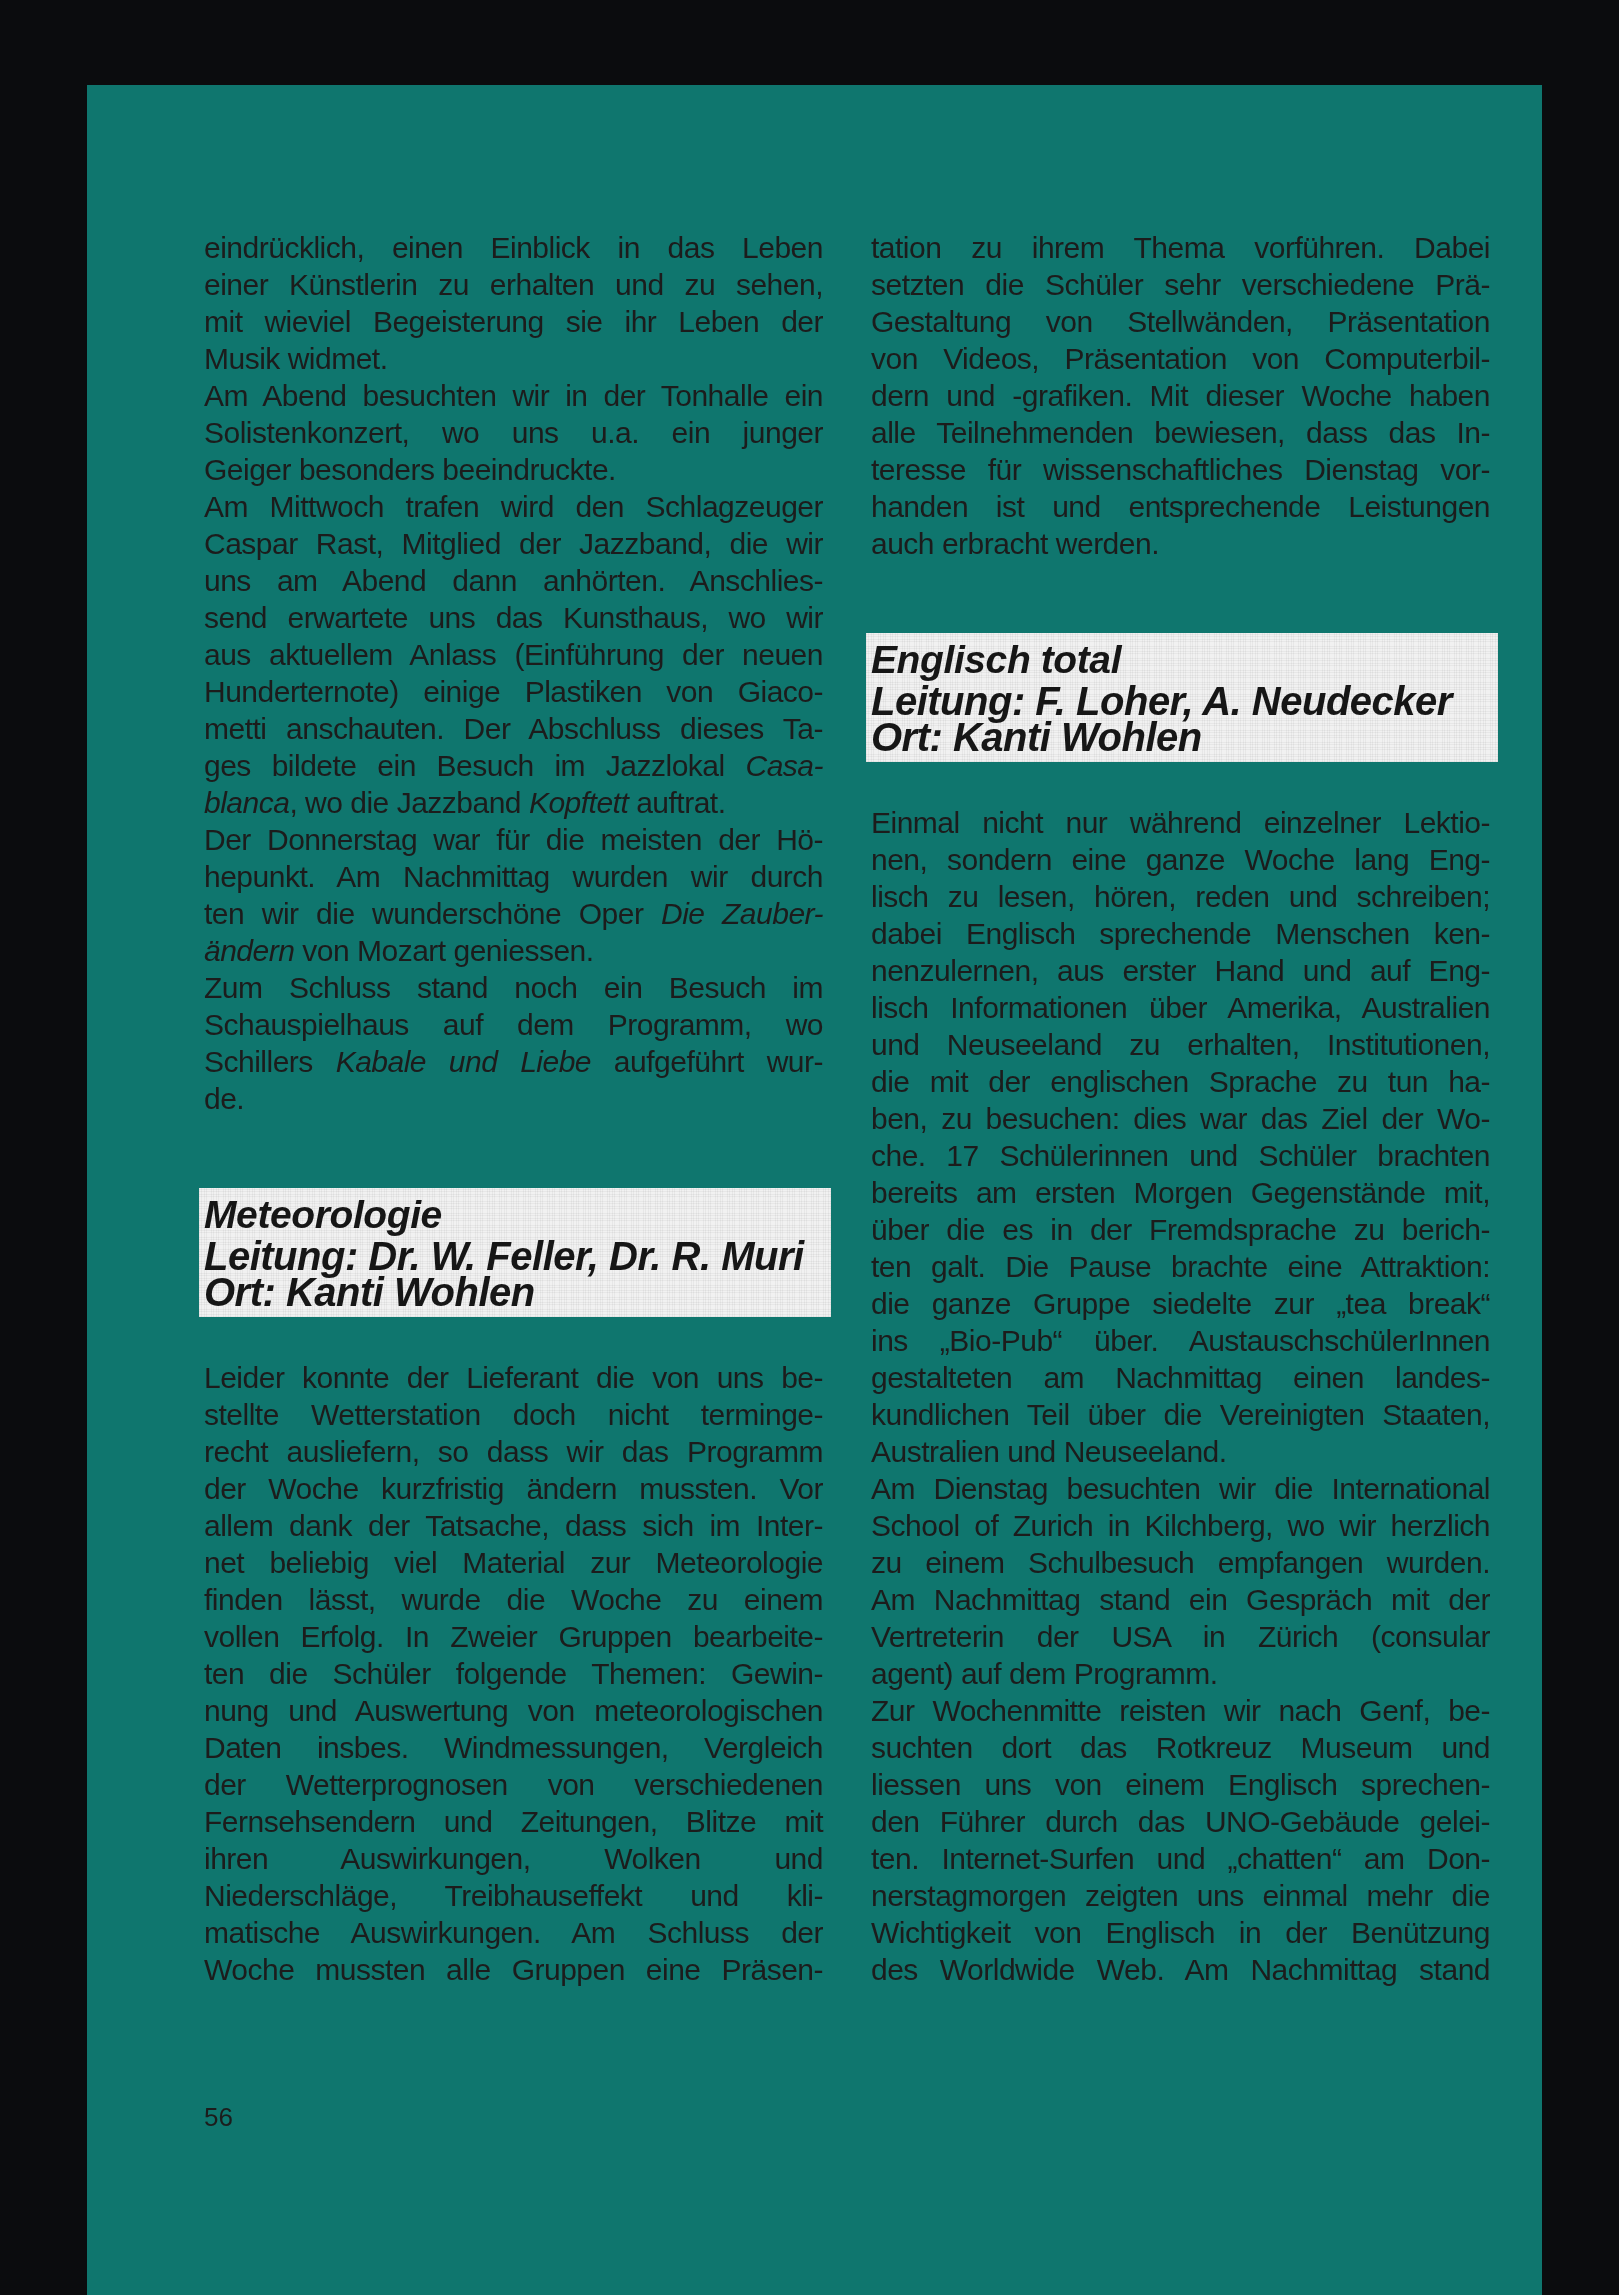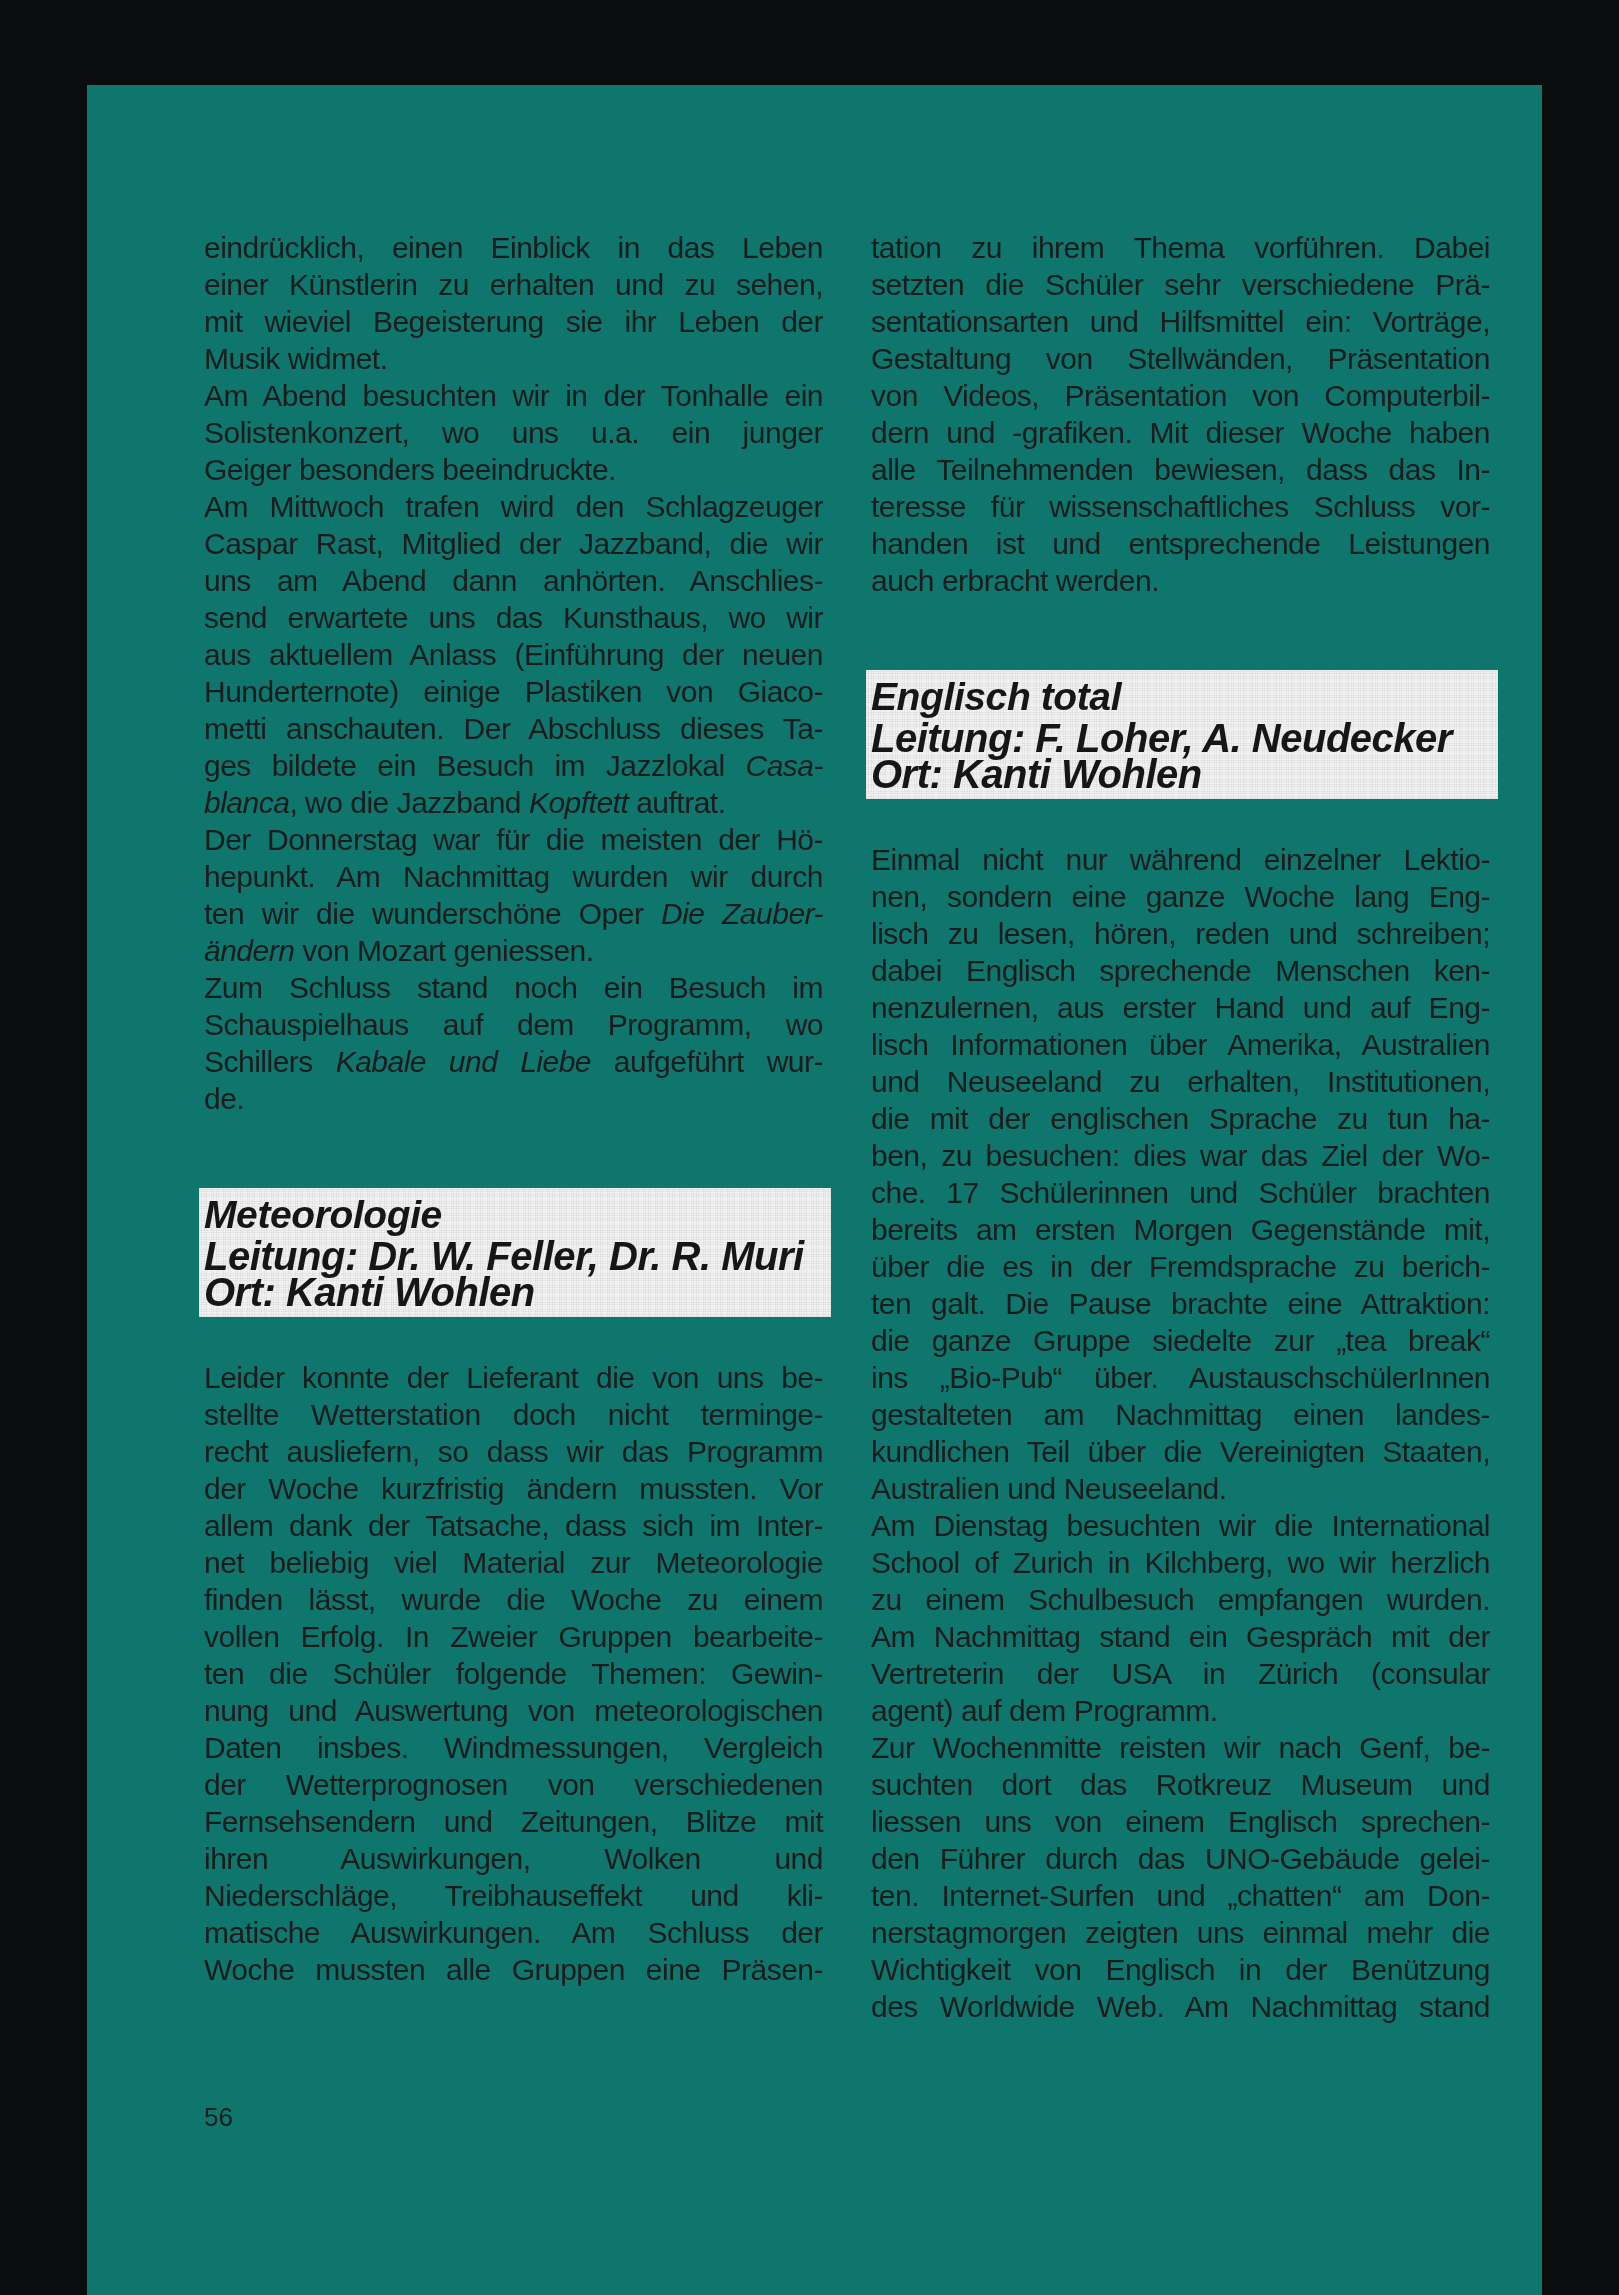--- a/index.html
+++ b/index.html
@@ -109,26 +109,25 @@
       <span class="line">ihren Auswirkungen, Wolken und</span>
       <span class="line">Niederschläge, Treibhauseffekt und kli-</span>
       <span class="line">matische Auswirkungen. Am Schluss der</span>
       <span class="line">Woche mussten alle Gruppen eine Präsen-</span>
     </div>
   </div>
 
   <div class="col col-right">
     <span class="line">tation zu ihrem Thema vorführen. Dabei</span>
     <span class="line">setzten die Schüler sehr verschiedene Prä-</span>
-    <span class="line">sentationsarten und Hilfsmittel ein: Vorträge,</span>
     <span class="line">Gestaltung von Stellwänden, Präsentation</span>
     <span class="line">von Videos, Präsentation von Computerbil-</span>
     <span class="line">dern und -grafiken. Mit dieser Woche haben</span>
     <span class="line">alle Teilnehmenden bewiesen, dass das In-</span>
-    <span class="line">teresse für wissenschaftliches Schluss vor-</span>
+    <span class="line">teresse für wissenschaftliches Dienstag vor-</span>
     <span class="line">handen ist und entsprechende Leistungen</span>
     <span class="line last">auch erbracht werden.</span>
 
     <span class="spacer" style="height:71px"></span>
 
     <div class="heading-box">
       <span class="heading-title">Englisch total</span>
       <span class="heading-meta">Leitung: F. Loher, A. Neudecker</span>
       <span class="heading-meta">Ort: Kanti Wohlen</span>
     </div>

